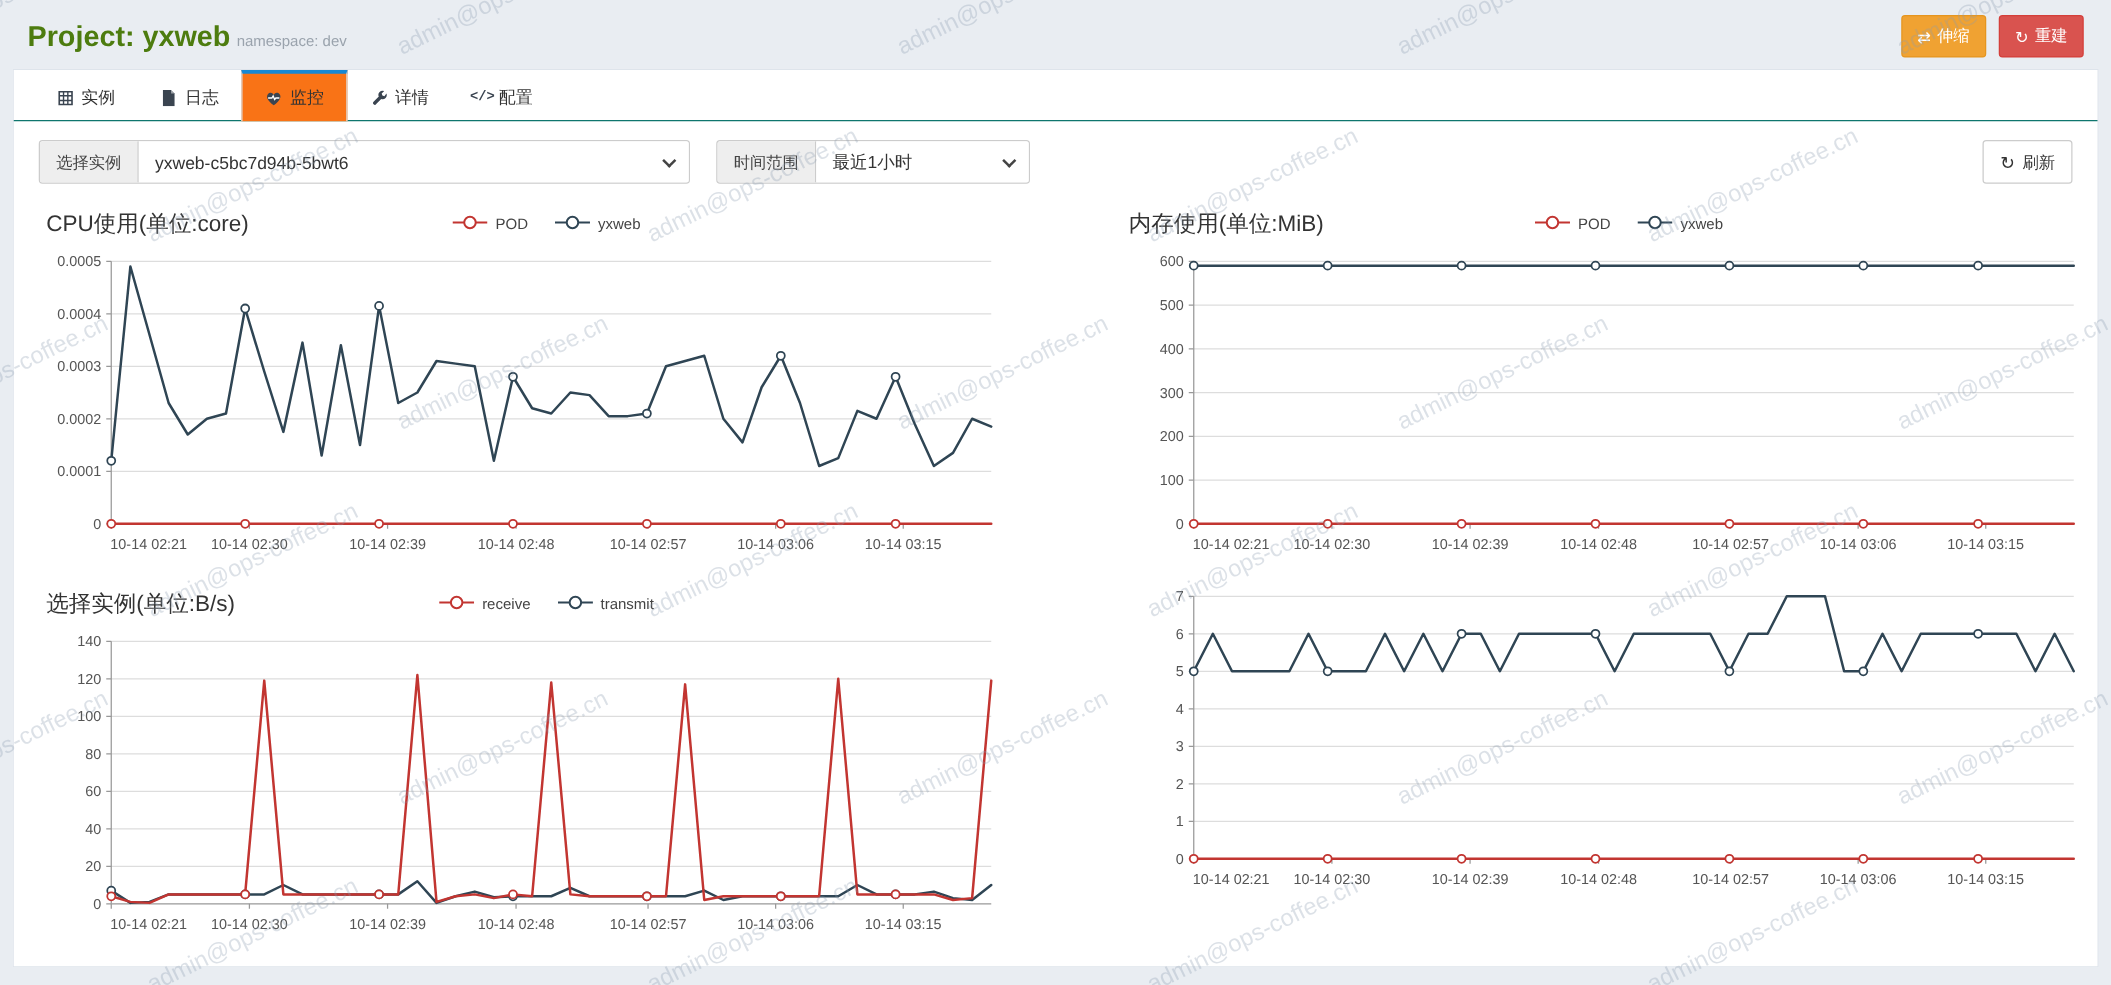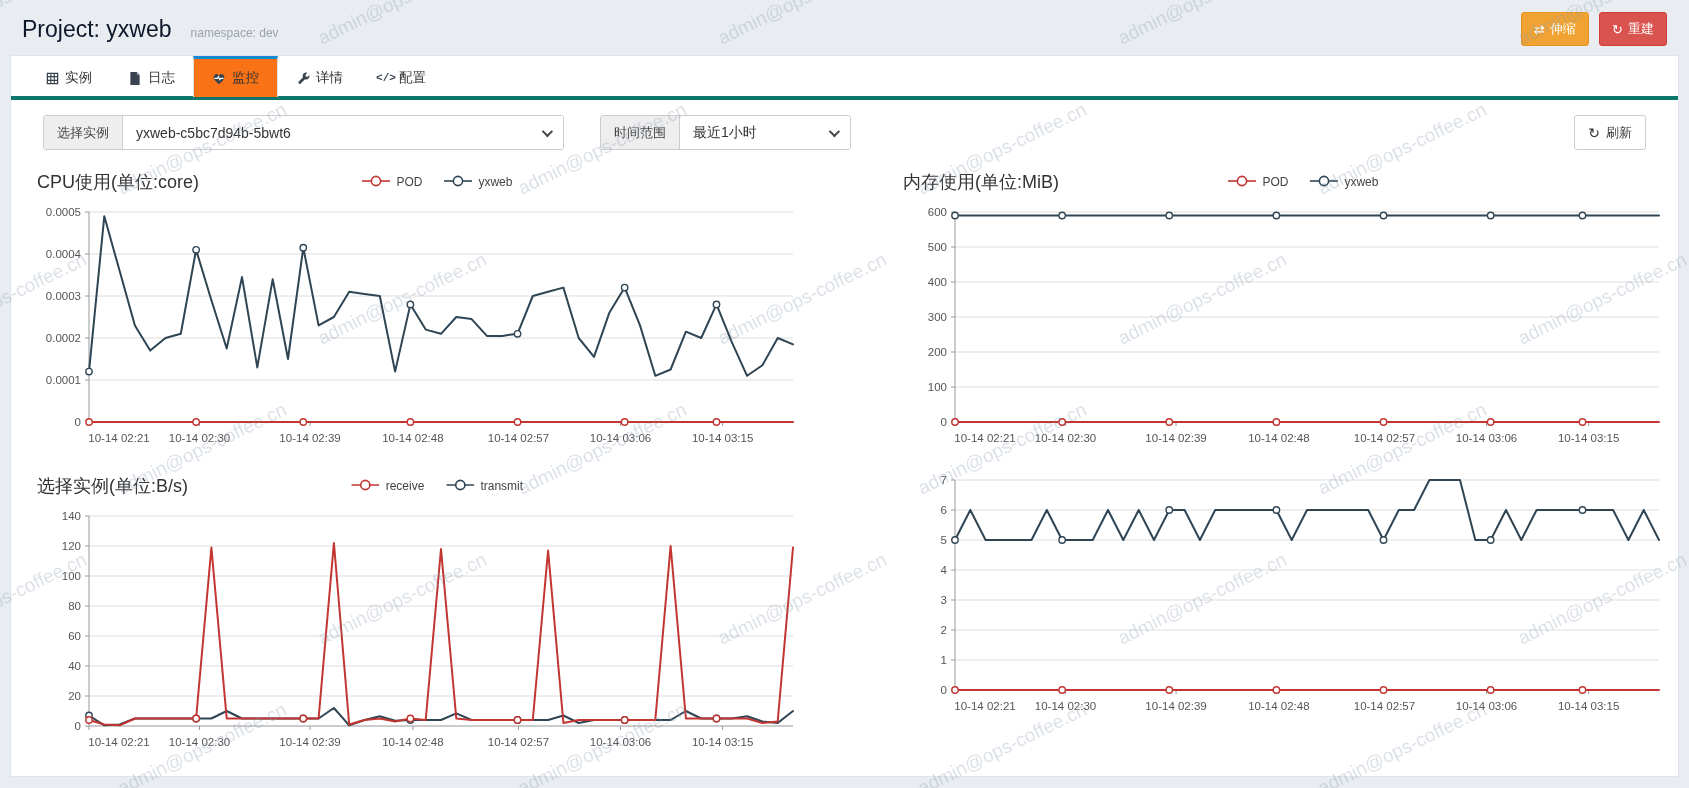--- a/index.html
+++ b/index.html
@@ -12,39 +12,39 @@
   }
   
   .watermark-layer{position:absolute;inset:0;pointer-events:none;z-index:50;overflow:hidden}
   .watermark-layer span{
     position:absolute;font-size:19px;color:rgba(140,155,175,.30);
     transform:rotate(-26deg);white-space:nowrap;user-select:none;
   }
   
   .page-header{display:flex;align-items:center;justify-content:space-between;padding:12px 22px 9px}
   .title-wrap{display:flex;align-items:baseline}
-  .page-title{font-size:23px;font-weight:400;color:#0f172a}
-  .ns{margin-left:19px;font-size:12px;color:#9aa3ad}
+  .page-title{font-size:23px;font-weight:700;color:#4d7c0f}
+  .ns{margin-left:5px;font-size:12px;color:#9aa3ad}
   .hbtn{display:inline-flex;align-items:center;gap:5px;border-radius:3px;border:1px solid;
         font-size:13px;color:#fff;padding:7px 12px;cursor:pointer;font-family:inherit}
   .hbtn .bicon{font-size:13px;line-height:1}
   .hbtn.warn{background:#f0a232;border-color:#e5951f}
   .hbtn.danger{background:#d9534f;border-color:#d43f3a;margin-left:6px}
   
   .card{margin:0 10px;background:#fff;border:1px solid #dee4eb;position:relative;z-index:1;min-height:648px}
   
-  .tabs{display:flex;border-bottom:4px solid #0f766e;padding-left:16px}
+  .tabs{display:flex;border-bottom:1px solid #0f766e;padding-left:16px}
   .tab{display:flex;align-items:center;gap:6px;padding:10px 18px 9px;font-size:13.5px;color:#333;
        border-top:3px solid transparent;cursor:pointer;position:relative}
   .tab .ticon{width:14px;height:14px;display:inline-flex;align-items:center;justify-content:center;color:#3a4450}
   .tab.active{border-top:3px solid #1788d3;border-left:1px solid #ddd;border-right:1px solid #ddd;
        background:#f97316;margin-bottom:-1px;padding-bottom:10px}
   .code-glyph{font-family:"Liberation Mono",monospace;font-size:11px;font-weight:bold;color:#3a4450}
   
-  .controls{display:flex;align-items:center;padding:15px 32px 8px;gap:36px}
+  .controls{display:flex;align-items:center;padding:15px 20px 8px;gap:21px}
   .input-group{display:flex;height:35px;border:1px solid #ccc;border-radius:3px;background:#fff;overflow:hidden}
   .addon{background:#eeeeee;border-right:1px solid #ccc;padding:0 13px;display:flex;align-items:center;
          font-size:13px;color:#444;white-space:nowrap}
   .selectbox{display:flex;align-items:center;justify-content:space-between;padding:0 13px;
          font-size:14px;color:#333;cursor:pointer;background:#fff}
   .selectbox.instance{width:440px}
   .selectbox.time{width:170px}
   .chev{width:8px;height:8px;border-right:2px solid #444;border-bottom:2px solid #444;
         transform:rotate(45deg) translateY(-2px);margin-left:12px}
   .refresh-btn{margin-left:auto;height:35px;display:flex;align-items:center;gap:6px;padding:0 13px;

